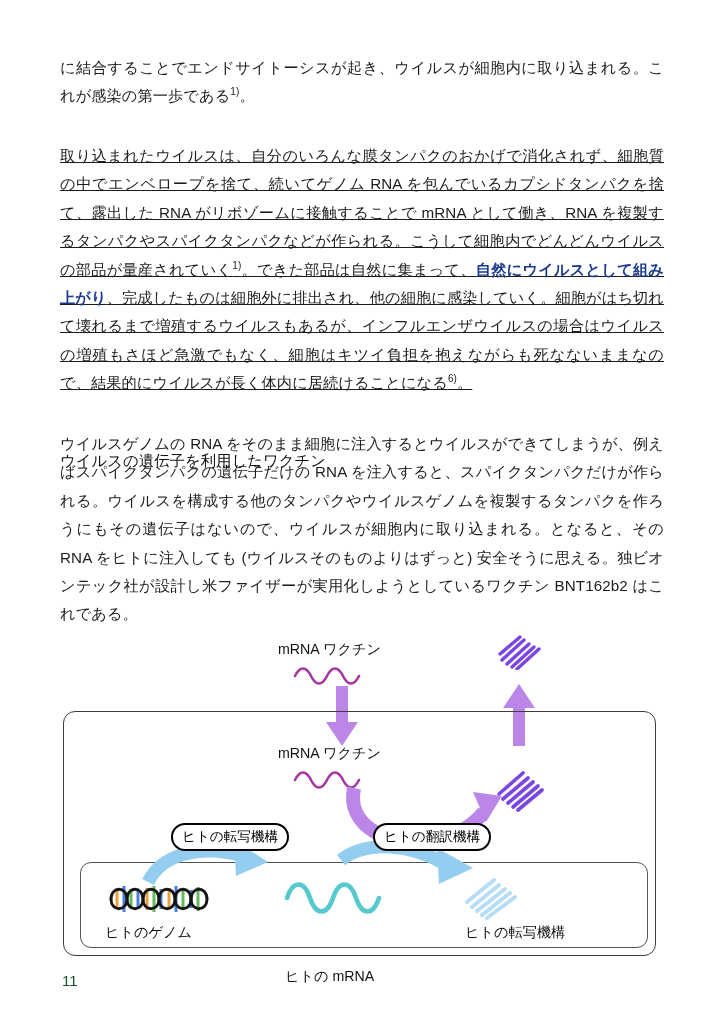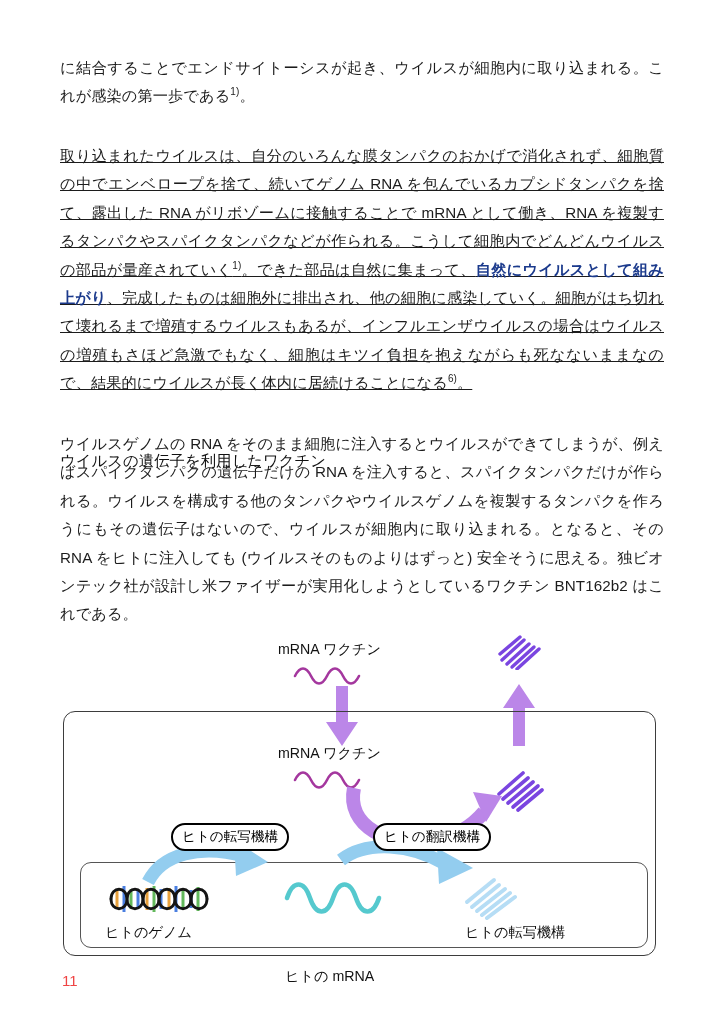--- a/index.html
+++ b/index.html
@@ -60,21 +60,21 @@
     font-size: 10px;
     vertical-align: super;
     line-height: 0;
   }
 
   .page-number {
     position: absolute;
     left: 62px;
     top: 972px;
     font-size: 15px;
-    color: #ef4444;
+    color: #14532d;
     text-align: center;
   }
 
   
   .figure {
     position: absolute;
     left: 60px;
     top: 620px;
     width: 604px;
     height: 340px;

